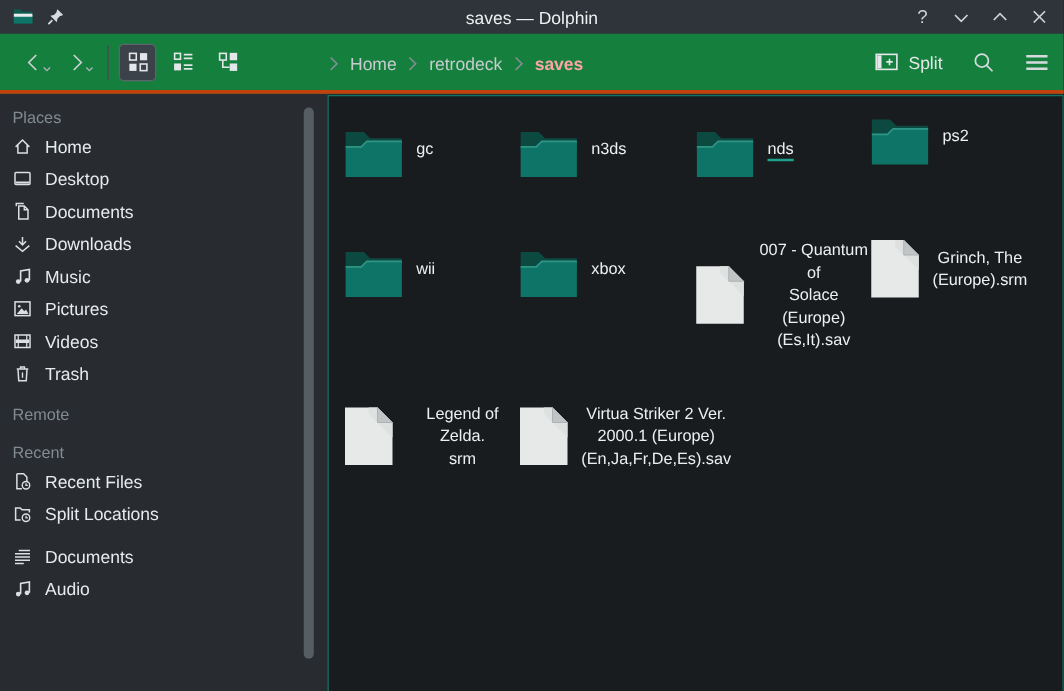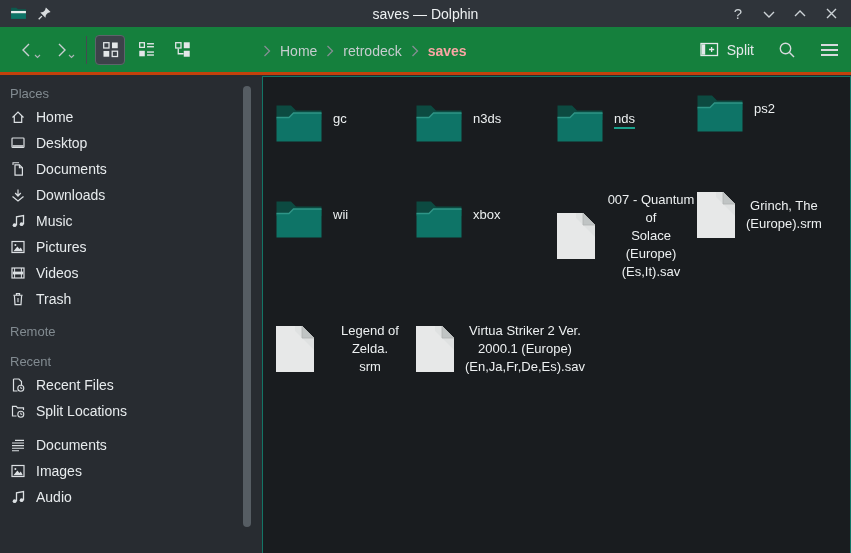--- a/index.html
+++ b/index.html
@@ -317,30 +317,20 @@
         <span class="sicon">
           <svg width="16" height="16" viewBox="0 0 16 16">
               <path d="M5,3.4 h9 M2,6 h12 M2,8.6 h12 M2,11.2 h12 M2,13.8 h7" stroke="currentColor" stroke-width="1.1"></path>
             </svg>
         </span>
         <span>Documents</span>
       </div>
       <div class="side-item">
         <span class="sicon">
           <svg width="16" height="16" viewBox="0 0 16 16">
-              <rect x="2" y="2.5" width="12" height="11" fill="none" stroke="currentColor" stroke-width="1.2"></rect>
-              <circle cx="5.4" cy="6" r="1" fill="currentColor"></circle>
-              <path d="M3.4,12.2 L7.4,7.6 L9.4,10 L10.8,8.6 L12.8,12.2 Z" fill="currentColor"></path>
-            </svg>
-        </span>
-        <span>Images</span>
-      </div>
-      <div class="side-item">
-        <span class="sicon">
-          <svg width="16" height="16" viewBox="0 0 16 16">
               <circle cx="4.6" cy="12.2" r="1.9" fill="currentColor"></circle>
               <circle cx="11.6" cy="11.2" r="1.9" fill="currentColor"></circle>
               <path d="M6.5,12.2 V3.8 L13.5,2.6 V11.2" fill="none" stroke="currentColor" stroke-width="1.3"></path>
             </svg>
         </span>
         <span>Audio</span>
       </div>
     </div>
   </div>
   <div class="side-scrollbar"></div>

